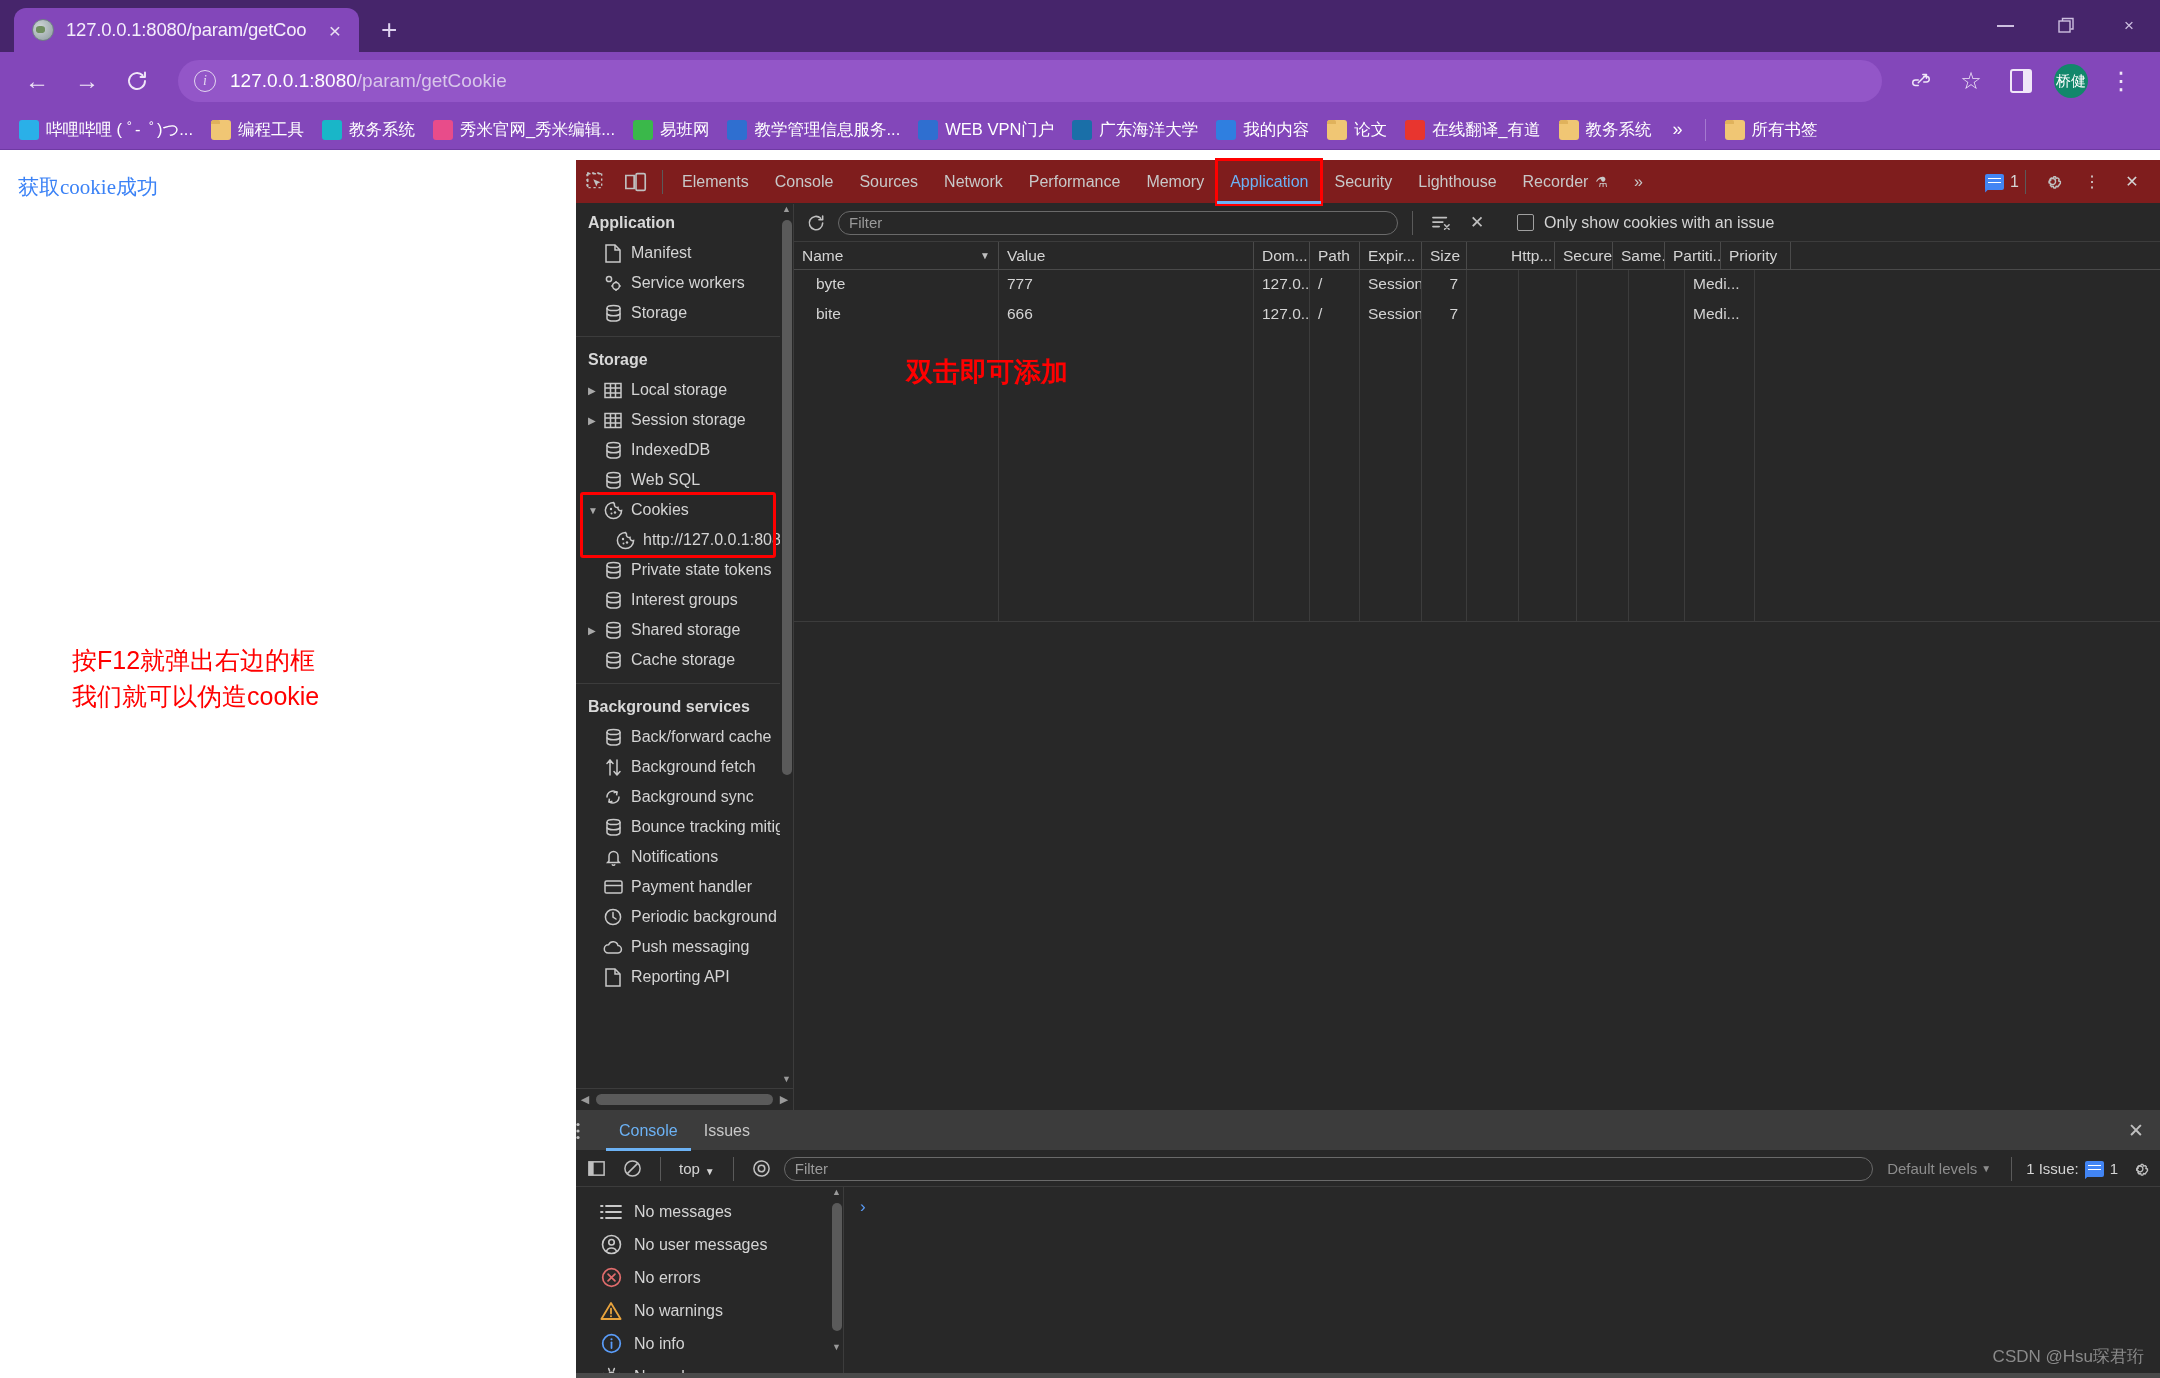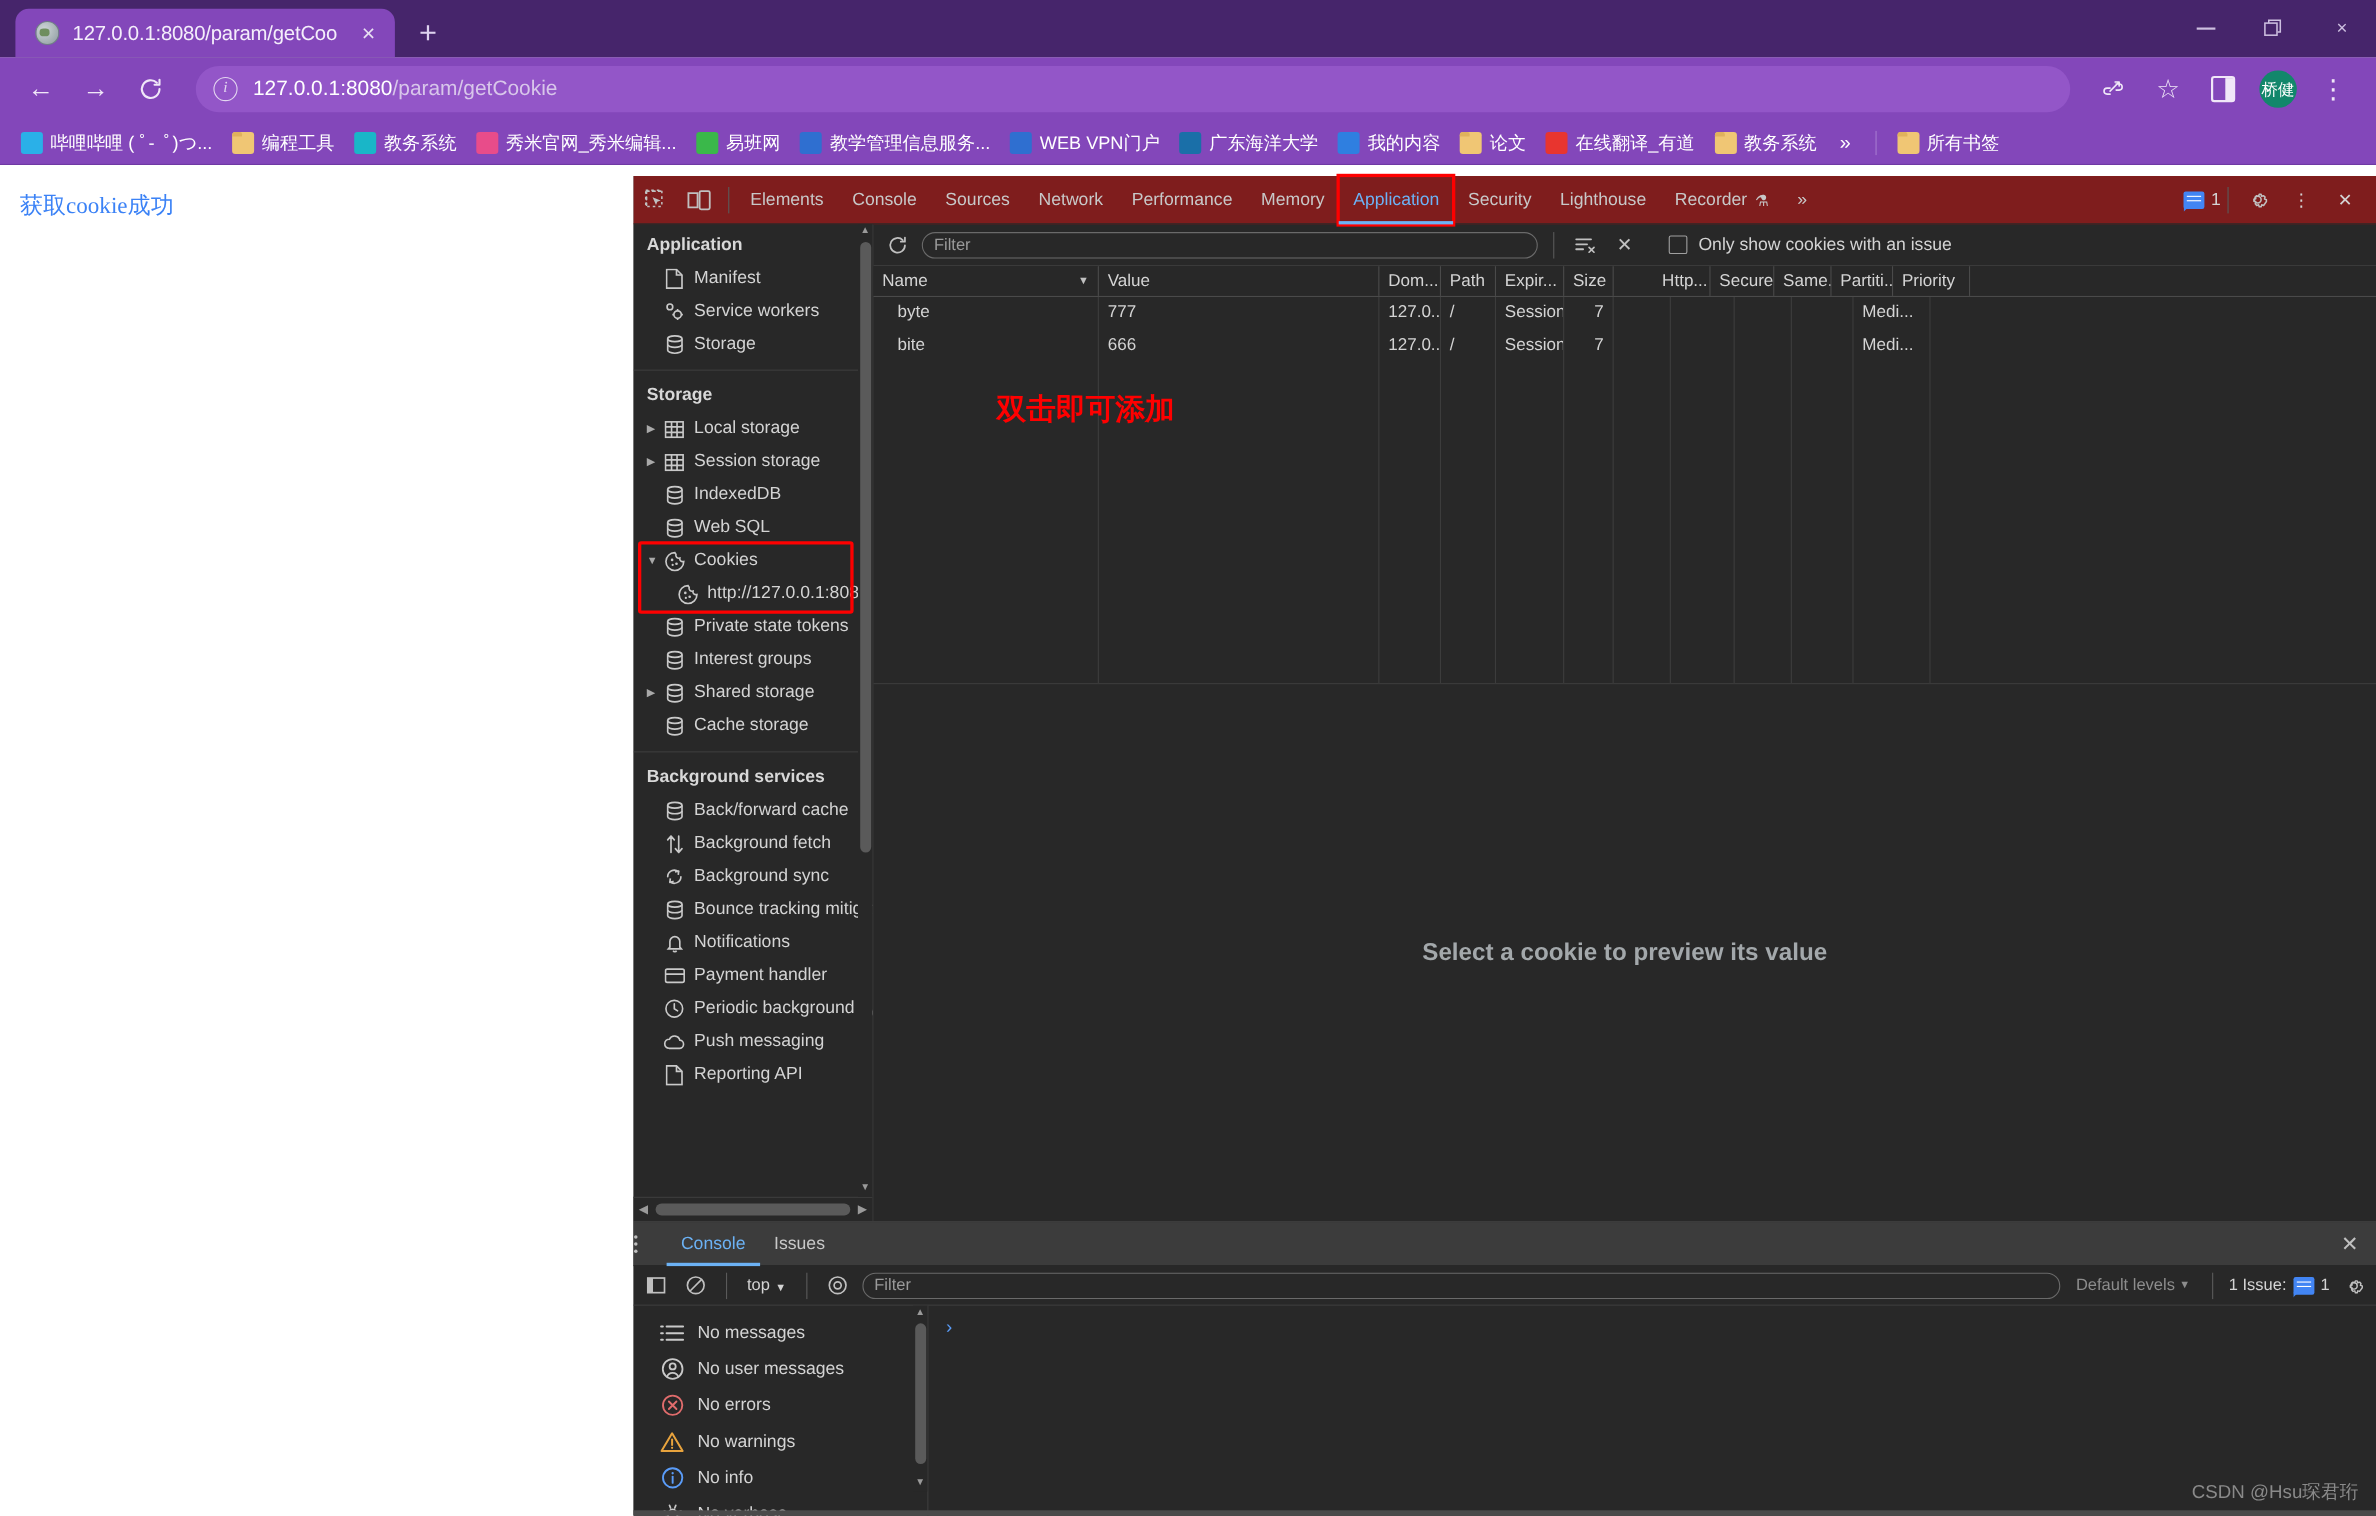--- a/index.html
+++ b/index.html
@@ -348,20 +348,24 @@
       <div class="bm-chev" id="bm-overflow">»</div>
     <div class="bm-sep"></div>
     <div class="bm">
       <div class="bmico ico-folder"></div>
       <span>所有书签</span>
     </div>
   </div>
 
   <div class="viewport">
     <div class="page-text">获取cookie成功</div>
+    <div class="red-note">
+      <div>按F12就弹出右边的框</div>
+      <div>我们就可以伪造cookie</div>
+    </div>
   </div>
 
   <div class="devtools">
 
     <div class="dt-toolbar">
       <div class="dt-iconbtn">
         <svg width="22" height="22" viewBox="0 0 24 24">
           <path d="M3 3h3M9 3h3M15 3h2M3 9v3M3 15v2M3 3v2" stroke="#c0c0c0" stroke-width="1.7" stroke-linecap="round" fill="none" stroke-dasharray="2.4 3"></path>
           <rect x="2.2" y="2.2" width="16" height="16" fill="none" stroke="#c0c0c0" stroke-width="1.5" stroke-dasharray="2.5 3"></rect>
           <path d="M9 9l8 3.2-3.3 1.3-1.3 3.3z" fill="#c0c0c0"></path>
@@ -775,23 +779,20 @@
               <div class="cellcol" style="width: 45px;"></div>
               <div class="cellcol" style="width: 52px;"></div>
               <div class="cellcol" style="width: 58px;"></div>
               <div class="cellcol" style="width: 52px;"></div>
               <div class="cellcol" style="width: 56px;"></div>
               <div class="cellcol" style="width: 70px;"></div>
             </div>
           <div class="red-anno-table">双击即可添加</div>
         </div>
 
-        <div class="preview-pane">
-          <span>Select a cookie to preview its value</span>
-        </div>
       </div>
     </div>
 
     <div class="drawer">
       <div class="drawer-tabs">
         <div class="dots-btn">
           <svg width="4" height="18" viewBox="0 0 4 18">
               <circle cx="2" cy="2.5" r="1.6" fill="#c0c0c0"></circle>
               <circle cx="2" cy="9" r="1.6" fill="#c0c0c0"></circle>
               <circle cx="2" cy="15.5" r="1.6" fill="#c0c0c0"></circle>

